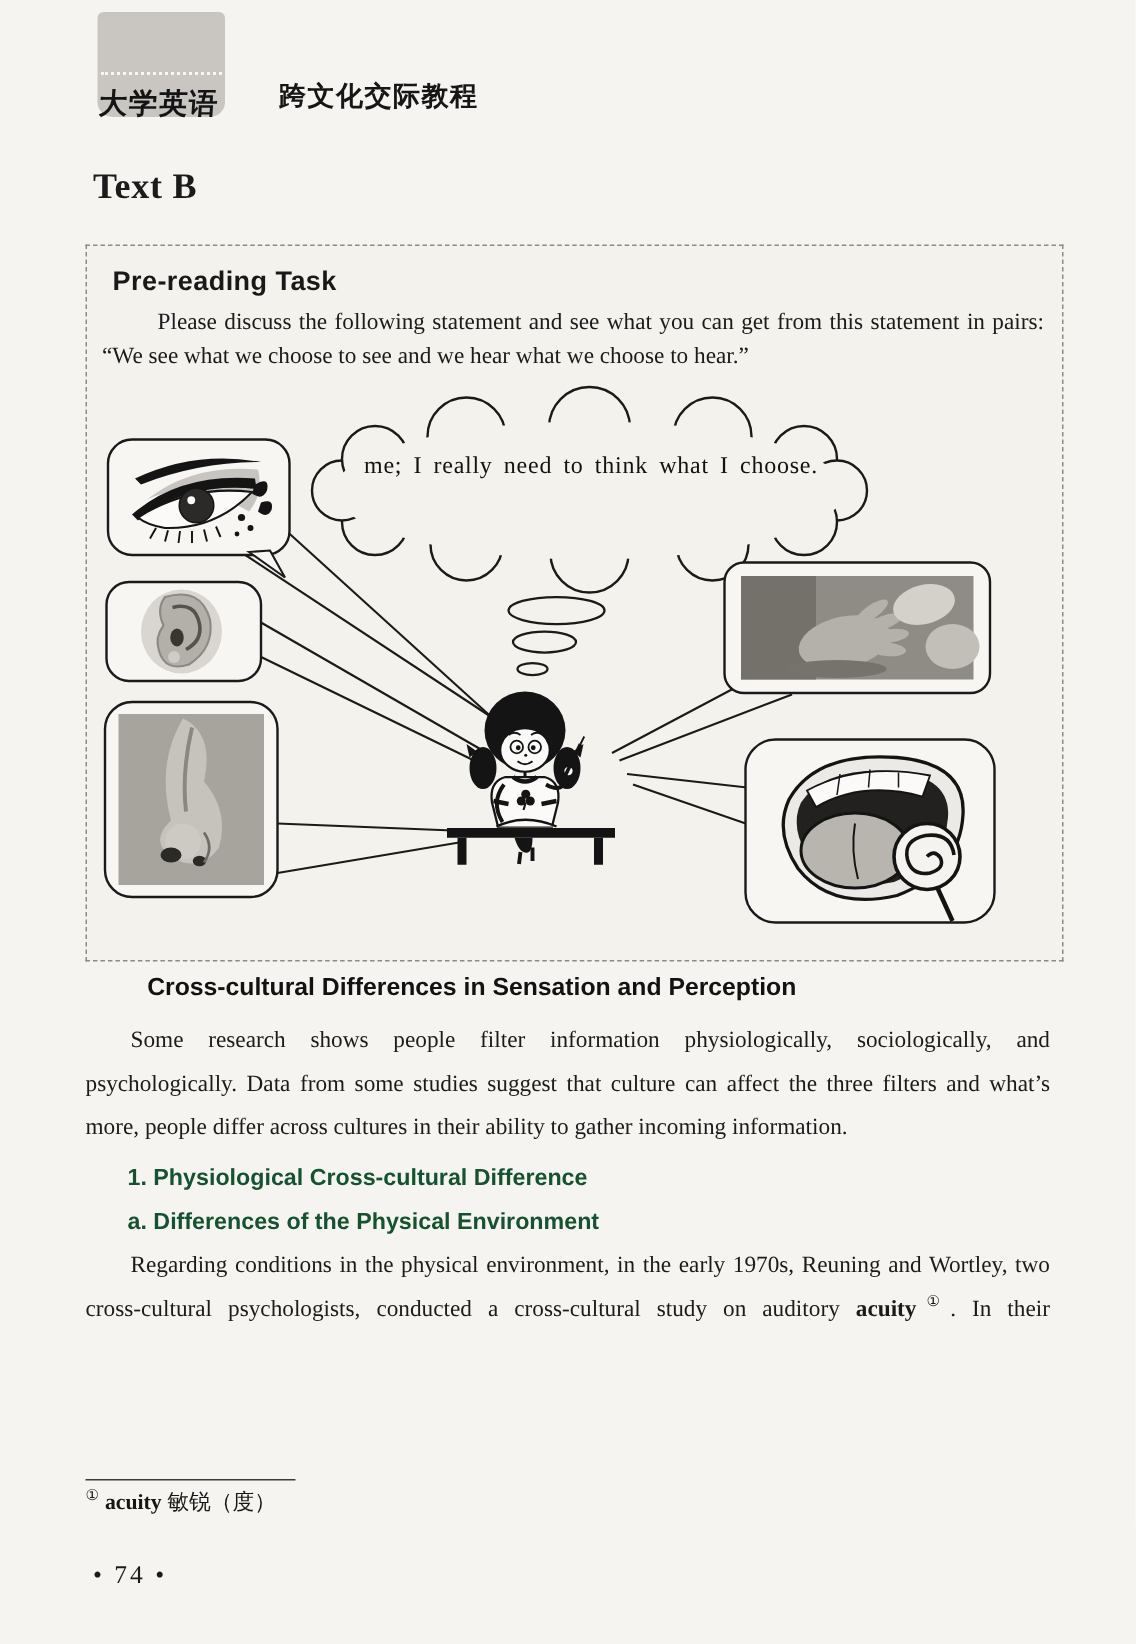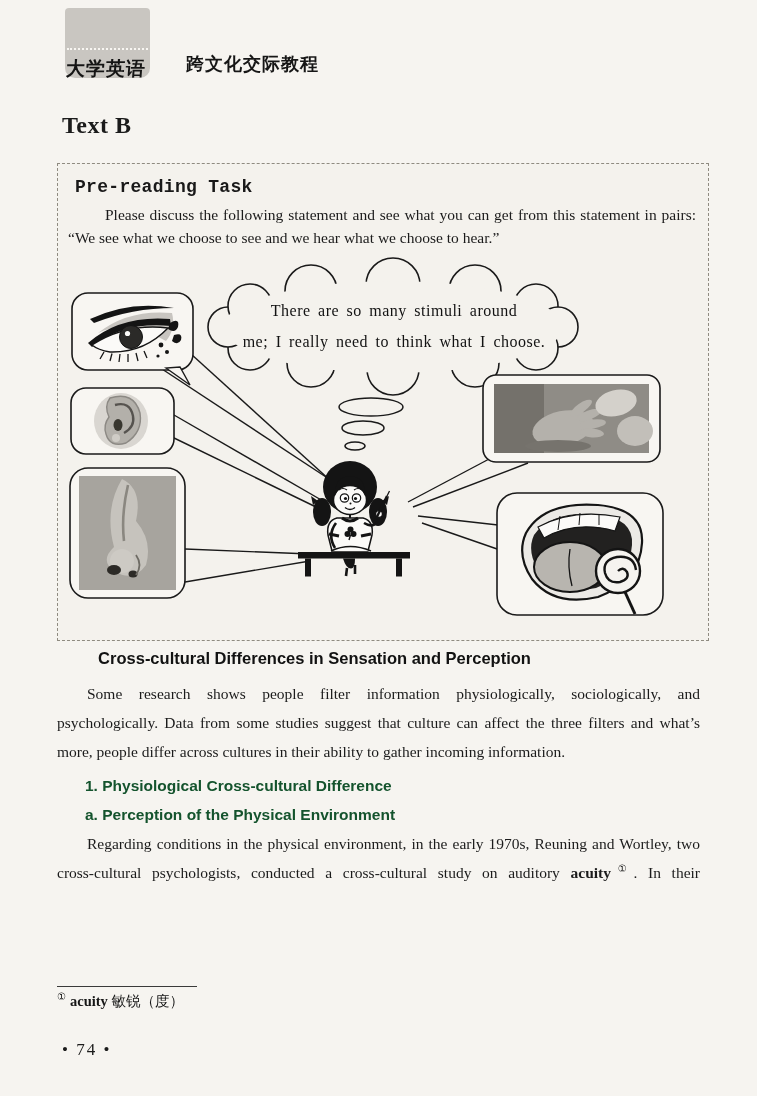--- a/index.html
+++ b/index.html
@@ -36,21 +36,21 @@
     position:absolute; left:62px; top:112px;
     font-size:24px; font-weight:bold; letter-spacing:0.5px;
   }
   
   .prebox {
     position:absolute; left:57px; top:163px; width:652px; height:478px;
     border:1.5px dashed #8f8b81; background:#f4f2ed;
   }
   .prebox-title {
     position:absolute; left:17px; top:13px;
-    font-family:Liberation Mono, monospace;
+    font-family:Liberation Sans, sans-serif;
     font-weight:bold; font-size:18px; letter-spacing:0.3px; color:#191919;
   }
   .prebox-instruction {
     position:absolute; left:10px; right:12px; top:39px;
     font-size:15.5px; line-height:23px; text-indent:37px; text-align:justify;
   }
   .illu-wrap { position:absolute; left:0px; top:91px; width:649px; height:386px; }
   .cloud-text {
     position:absolute; left:160px; top:131px; width:352px;
     text-align:center; font-size:16px; line-height:31px; color:#121212;
@@ -264,30 +264,29 @@
           <path d="M285,303.5 q3,10 8,10 q4,0 4,-10 z" fill="#141414"></path>
           <line x1="289" y1="313" x2="288" y2="321" stroke="#141414" stroke-width="2.6"></line>
           <line x1="297" y1="310" x2="297" y2="319" stroke="#141414" stroke-width="2.6"></line>
         </g>
       </svg>
 
       
     </div>
 
     <div class="cloud-text">
-      <div>There are so many stimuli around</div>
       <div>me; I really need to think what I choose.</div>
     </div>
   </div>
 
   <div class="article">
     <div class="article-title">Cross-cultural Differences in Sensation and Perception</div>
     <p>Some research shows people filter information physiologically, sociologically, and psychologically. Data from some studies suggest that culture can affect the three filters and what’s more, people differ across cultures in their ability to gather incoming information.</p>
     <h4>1. Physiological Cross-cultural Difference</h4>
-    <h4>a. Perception of the Physical Environment</h4>
+    <h4>a. Differences of the Physical Environment</h4>
     <p class="justify-last"><span>Regarding conditions in the physical environment, in the early 1970s, Reuning and Wortley, two cross-cultural psychologists, conducted a cross-cultural study on auditory </span><b>acuity</b><sup class="fn-ref">①</sup><span>. In their</span></p>
   </div>
 
   <div class="footnote-rule"></div>
   <div class="footnote"><sup>①</sup><b>acuity</b> <span>敏锐（度）</span></div>
 
   <div class="page-number">• 74 •</div>
 
 </div>
 

